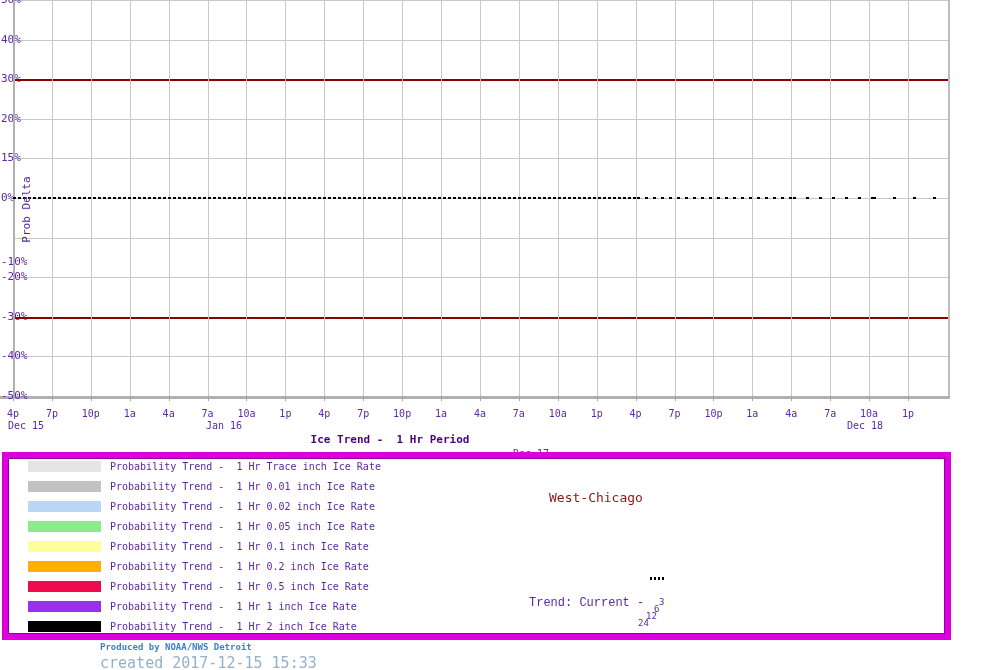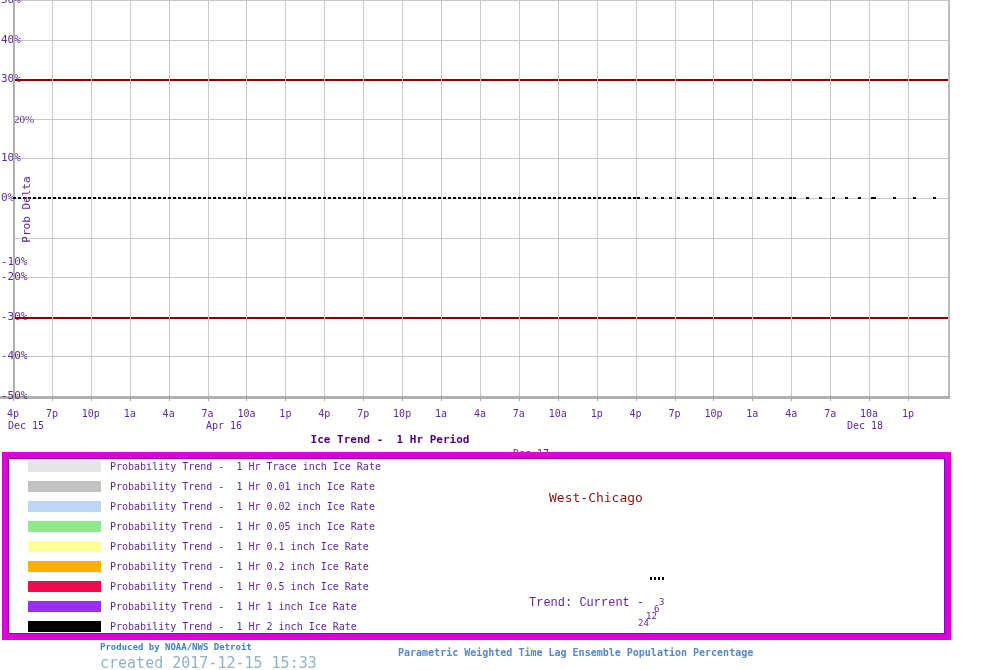--- a/index.html
+++ b/index.html
@@ -48,23 +48,23 @@
 <div class="page" id="page">
 
   <div class="layer" id="chart-layer">
       <div class="hgrid" style="top: 0px; left: 13px; width: 935px;"></div>
       <div class="ylab" style="top: -6px; left: 1px;">50%</div>
       <div class="hgrid" style="top: 39.6px; left: 13px; width: 935px;"></div>
       <div class="ylab" style="top: 33.6px; left: 1px;">40%</div>
       <div class="hgrid" style="top: 79.2px; left: 13px; width: 935px;"></div>
       <div class="ylab" style="top: 73.2px; left: 1px;">30%</div>
       <div class="hgrid" style="top: 118.8px; left: 13px; width: 935px;"></div>
-      <div class="ylab" style="top: 112.8px; left: 14px; font-family: Liberation Serif, serif;">20%</div>
+      <div class="ylab" style="top: 112.8px; left: 1px;">20%</div>
       <div class="hgrid" style="top: 158.4px; left: 13px; width: 935px;"></div>
-      <div class="ylab" style="top: 152.4px; left: 1px;">10%</div>
+      <div class="ylab" style="top: 152.4px; left: 1px;">15%</div>
       <div class="hgrid" style="top: 198px; left: 13px; width: 935px;"></div>
       <div class="ylab" style="top: 192px; left: 1px;">0%</div>
       <div class="hgrid" style="top: 237.6px; left: 13px; width: 935px;"></div>
       <div class="ylab" style="top: 231.6px; left: 1px; margin-top: 24px;">-10%</div>
       <div class="hgrid" style="top: 277.2px; left: 13px; width: 935px;"></div>
       <div class="ylab" style="top: 271.2px; left: 1px;">-20%</div>
       <div class="hgrid" style="top: 316.8px; left: 13px; width: 935px;"></div>
       <div class="ylab" style="top: 310.8px; left: 1px;">-30%</div>
       <div class="hgrid" style="top: 356.4px; left: 13px; width: 935px;"></div>
       <div class="ylab" style="top: 350.4px; left: 1px;">-40%</div>
@@ -139,21 +139,21 @@
       <div class="xtick" style="left: 830.174px; top: 396px;"></div>
       <div class="xlab" style="left: 830.174px; top: 408px;">7a</div>
       <div class="vgrid" style="left: 869.087px; top: 0px; height: 396px;"></div>
       <div class="xtick" style="left: 869.087px; top: 396px;"></div>
       <div class="xlab" style="left: 869.087px; top: 408px;">10a</div>
       <div class="vgrid" style="left: 908px; top: 0px; height: 396px;"></div>
       <div class="xtick" style="left: 908px; top: 396px;"></div>
       <div class="xlab" style="left: 908px; top: 408px;">1p</div>
       <div class="vgrid right-edge" style="left: 948px; top: 0px; height: 396px;"></div>
       <div class="datelab" style="left: 8px; top: 420px;">Dec 15</div>
-      <div class="datelab" style="left: 206px; top: 420px;">Apr 16</div>
+      <div class="datelab" style="left: 206px; top: 420px;">Jan 16</div>
       <div class="datelab" style="left: 513px; top: 420px; margin-top: 28px;">Dec 17</div>
       <div class="datelab" style="left: 847px; top: 420px;">Dec 18</div>
       <div class="zeroseg" style="left: 13px; top: 197px; width: 624px; background: repeating-linear-gradient(90deg, rgb(0, 0, 0) 0px, rgb(0, 0, 0) 3px, transparent 3px, transparent 5px);"></div>
       <div class="zeroseg" style="left: 637px; top: 197px; width: 156px; background: repeating-linear-gradient(90deg, rgb(0, 0, 0) 0px, rgb(0, 0, 0) 3px, transparent 3px, transparent 8px);"></div>
       <div class="zeroseg" style="left: 793px; top: 197px; width: 80px; background: repeating-linear-gradient(90deg, rgb(0, 0, 0) 0px, rgb(0, 0, 0) 3px, transparent 3px, transparent 13px);"></div>
       <div class="zeroseg" style="left: 873px; top: 197px; width: 63px; background: repeating-linear-gradient(90deg, rgb(0, 0, 0) 0px, rgb(0, 0, 0) 3px, transparent 3px, transparent 20px);"></div>
     </div>
 
   <div class="yaxis-title">Prob Delta</div>
   <div class="chart-title">Ice Trend -  1 Hr Period</div>
@@ -178,19 +178,18 @@
       <div class="legtext" style="top: 600px;">Probability Trend -  1 Hr 1 inch Ice Rate</div>
       <div class="swatch" style="top: 621px; background: rgb(0, 0, 0);"></div>
       <div class="legtext" style="top: 620px;">Probability Trend -  1 Hr 2 inch Ice Rate</div>
     </div>
   <div class="location">West-Chicago</div>
   <div class="trend-label">Trend: Current -</div>
   <div class="trend-dots"></div>
 
   <div class="footer-produced">Produced by NOAA/NWS Detroit</div>
   <div class="footer-created">created 2017-12-15 15:33</div>
-  <div class="footer-desc">Parametric Weighted Time Lag Ensemble Population Percentage</div>
 
 <div class="trendnum" style="left: 659px; top: 598px;">3</div>
     <div class="trendnum" style="left: 654px; top: 605px;">6</div>
     <div class="trendnum" style="left: 646px; top: 612px;">12</div>
     <div class="trendnum" style="left: 638px; top: 619px;">24</div>
   </div>
 
 </body></html>

